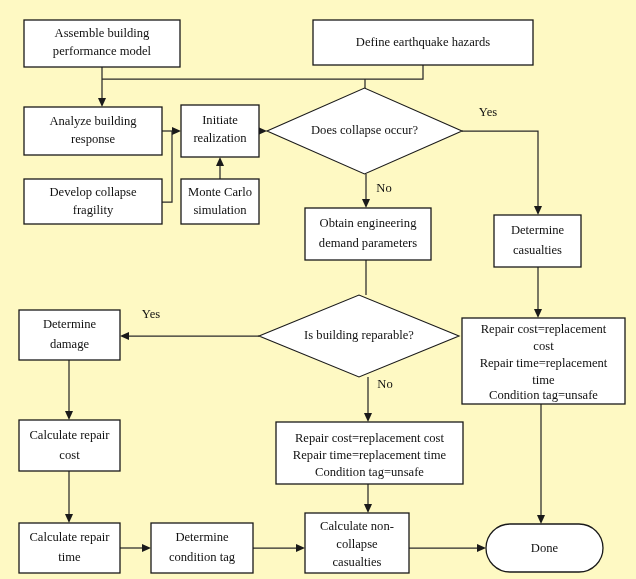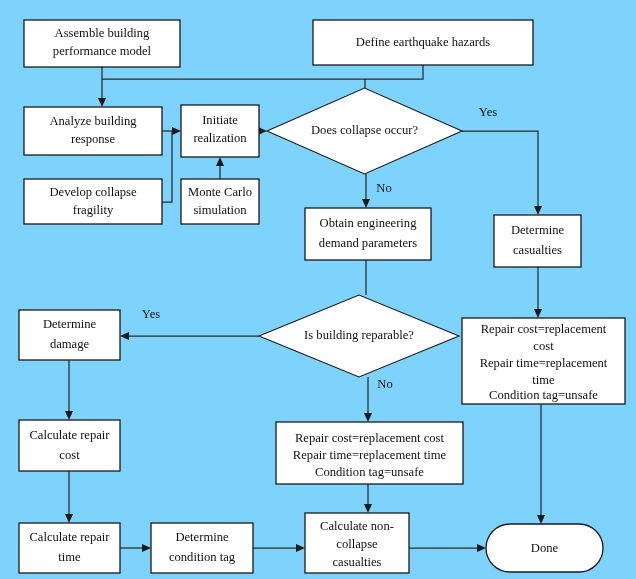--- a/index.html
+++ b/index.html
@@ -10,21 +10,21 @@
   body {
     width: 636px;
     height: 579px;
     font-family: "Liberation Serif", "DejaVu Serif", serif;
     overflow: hidden;
   }
   #flowchart-root {
     position: relative;
     width: 636px;
     height: 579px;
-    background: #7dd3fc;
+    background: #fef9c3;
   }
   svg#flow-svg {
     display: block;
     width: 636px;
     height: 579px;
   }
   .node-shape {
     fill: #ffffff;
     stroke: #1a1a1a;
     stroke-width: 1.3;

